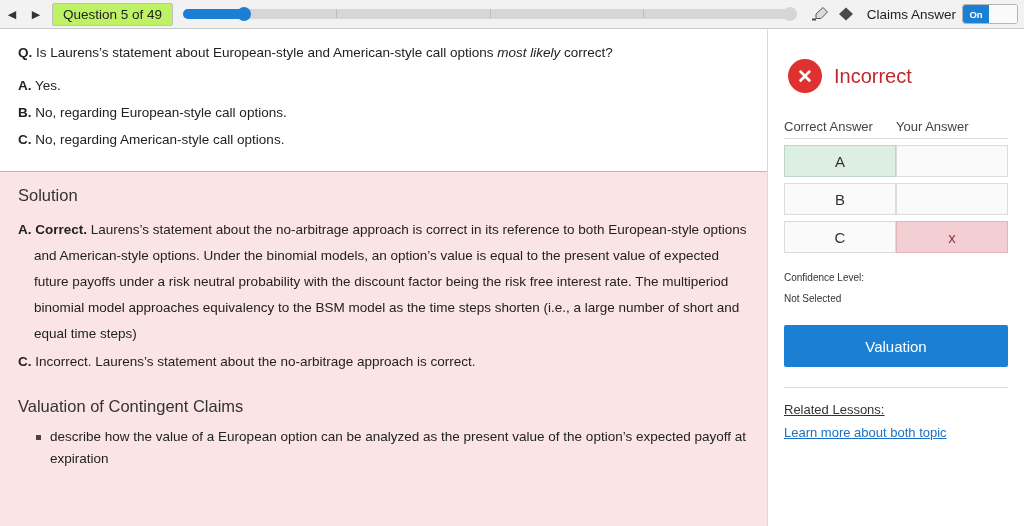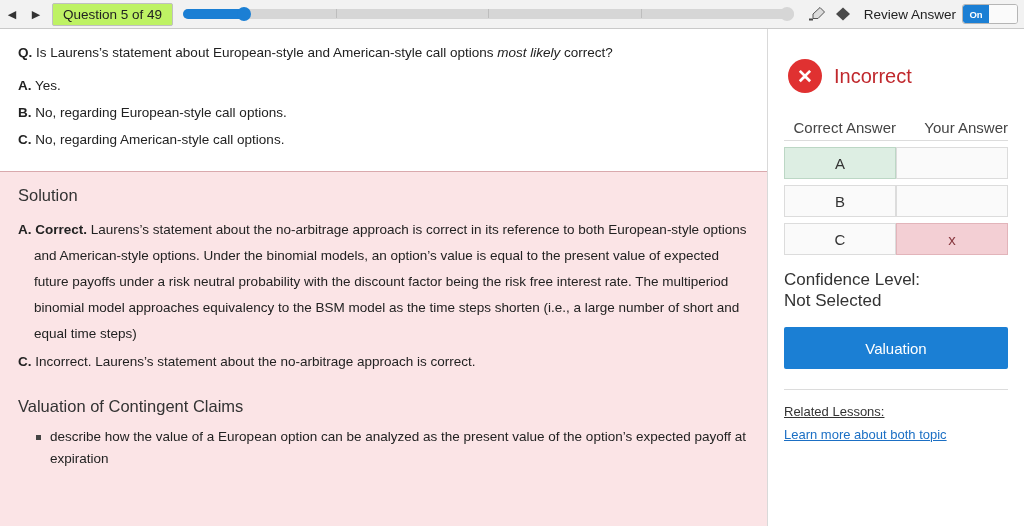--- a/index.html
+++ b/index.html
@@ -241,22 +241,22 @@
     font-size: 20px;
     color: #c0282d;
   }
   .answers-head {
     display: flex;
     border-bottom: 1px solid #dcdcdc;
     padding-bottom: 4px;
   }
   .answers-head > div {
     flex: 1;
-    text-align: right;
-    font-size: 15px;
+    text-align: left;
+    font-size: 13px;
     color: #444;
   }
   .ans-row {
     display: flex;
     gap: 0;
     margin-top: 6px;
   }
   .ans-cell {
     flex: 1;
     height: 32px;
@@ -274,21 +274,21 @@
     border-color: #bcd7c5;
   }
   .ans-cell.wrong {
     background: #f3cfd4;
     border-color: #e2b4ba;
     color: #8a3b42;
   }
   .ans-cell.blank { background: #fafafa; }
   .conf-label {
     margin-top: 14px;
-    font-size: 17px;
+    font-size: 10px;
     color: #333;
     line-height: 21px;
   }
   .continue-btn {
     margin-top: 16px;
     width: 100%;
     height: 42px;
     background: #1b7fd4;
     color: #fff;
     font-size: 15px;
@@ -340,21 +340,21 @@
       <path d="M2 12.5 L6 12.5 L6 14.5 L2 14.5 Z" fill="#4a4a4a"></path>
       <path d="M6 8 L13 1.5 L17.5 6 L11 12.5 L6 12.5 Z" fill="#dcdcdc" stroke="#555" stroke-width="1"></path>
     </svg>
   </div>
   <div class="tool-icon">
     <svg width="18" height="16" viewBox="0 0 18 16">
       <path d="M9 1.5 L16 8 L9 14.5 L2 8 Z" fill="#4a4a4a"></path>
     </svg>
   </div>
 
-  <div class="review-label">Review Answer</div>
+  <div class="review-label">Claims Answer</div>
   <div class="toggle">
     <div class="toggle-on">On</div>
     <div class="toggle-knob"></div>
   </div>
 </div>
 
 <div class="main">
 
   <div class="left">
 

